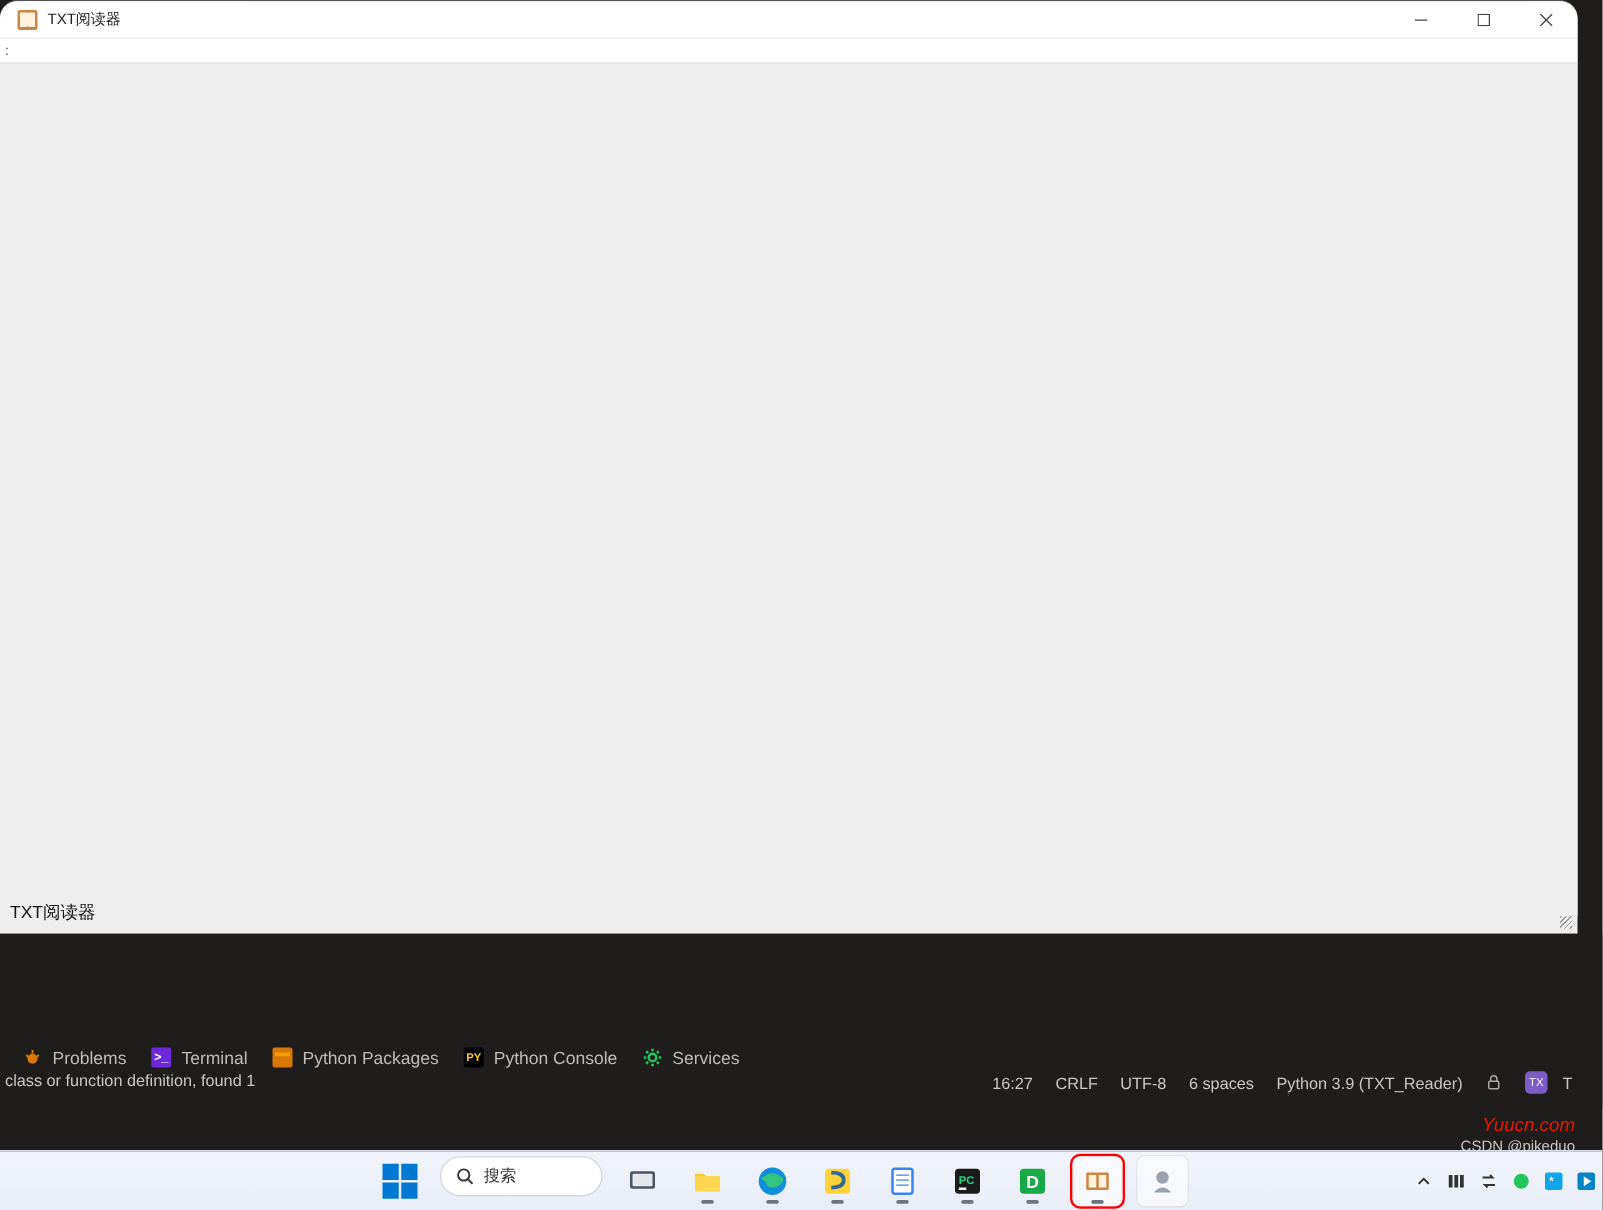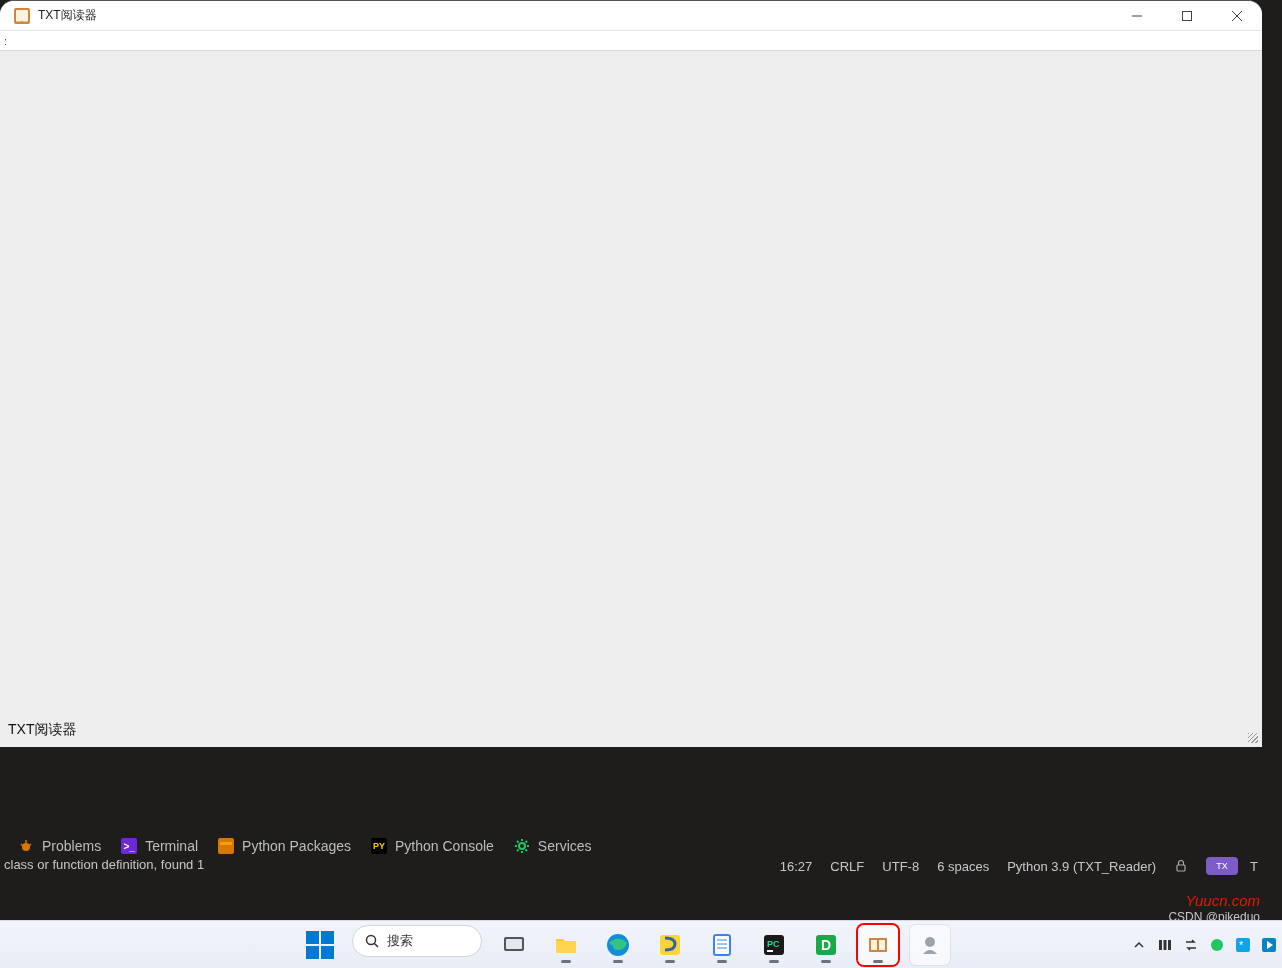--- a/index.html
+++ b/index.html
@@ -123,21 +123,21 @@
       height: 22px;
       display: flex;
       align-items: flex-start;
       font-size: 13px;
       color: #c8c8c8;
       gap: 28px;
     }
     .ide-left { padding-left: 4px; }
     .ide-right { margin-left: auto; display: flex; gap: 18px; align-items: center; padding-right: 12px; }
     .lock-ico { width:14px; height:14px; }
-    .tx-badge { width:32px; height:18px; background:#7c5dc7; border-radius:4px; color:#fff; font-size:9px; display:flex; align-items:center; justify-content:center; }
+    .tx-badge { width:18px; height:18px; background:#7c5dc7; border-radius:4px; color:#fff; font-size:9px; display:flex; align-items:center; justify-content:center; }
     
     .wm1 { position:absolute; right: 22px; top: 892px; color:#e91700; font-size:15px; font-weight: 500; font-style: italic; }
     .wm2 { position:absolute; right: 22px; top: 910px; color:#c9c5c0; font-size:12px;margin-left:40px; }
     
     .taskbar {
       position: absolute;
       left: 0; right: 0; bottom: 0;
       height: 48px;
       background: linear-gradient(to bottom, #f1f4fa, #e9edf6);
       border-top: 1px solid #d5dae4;

